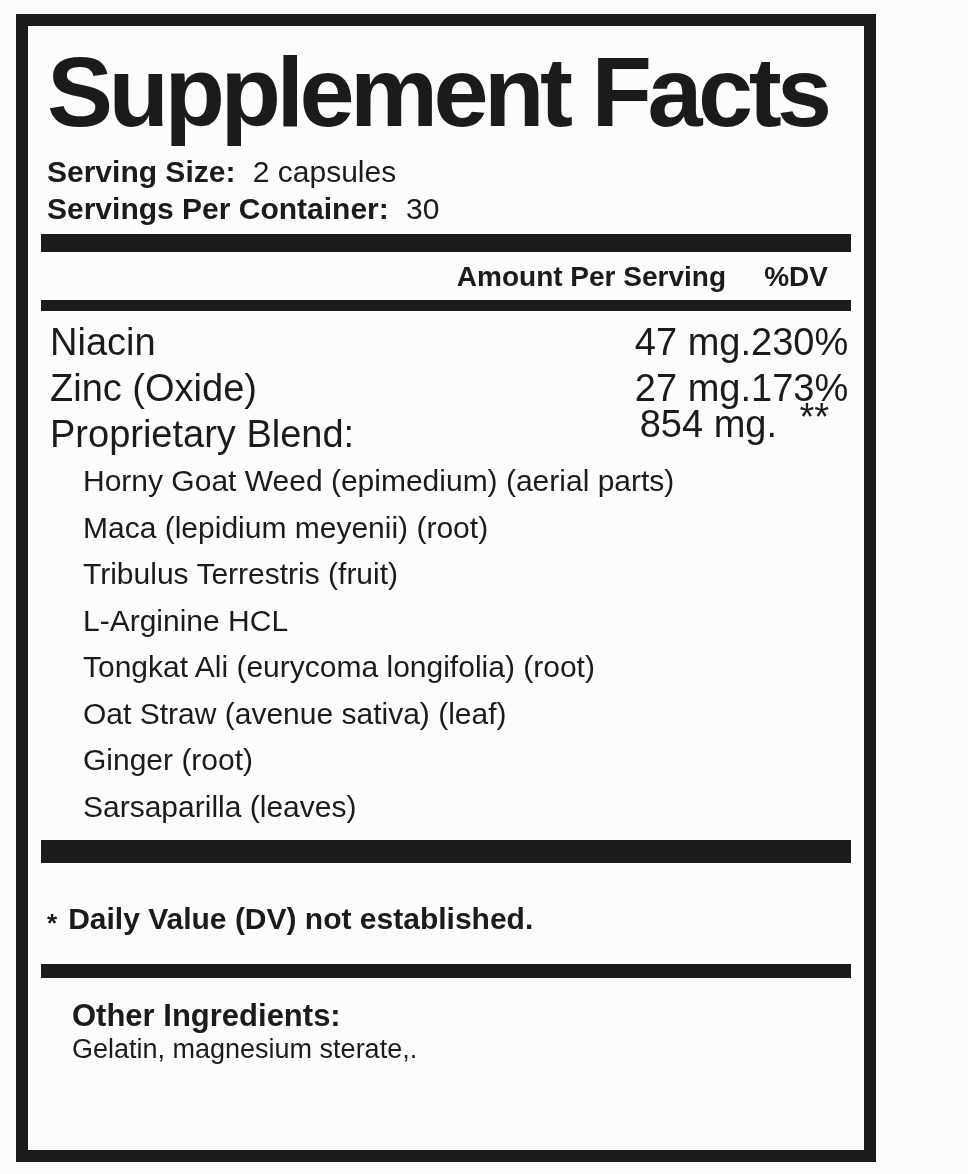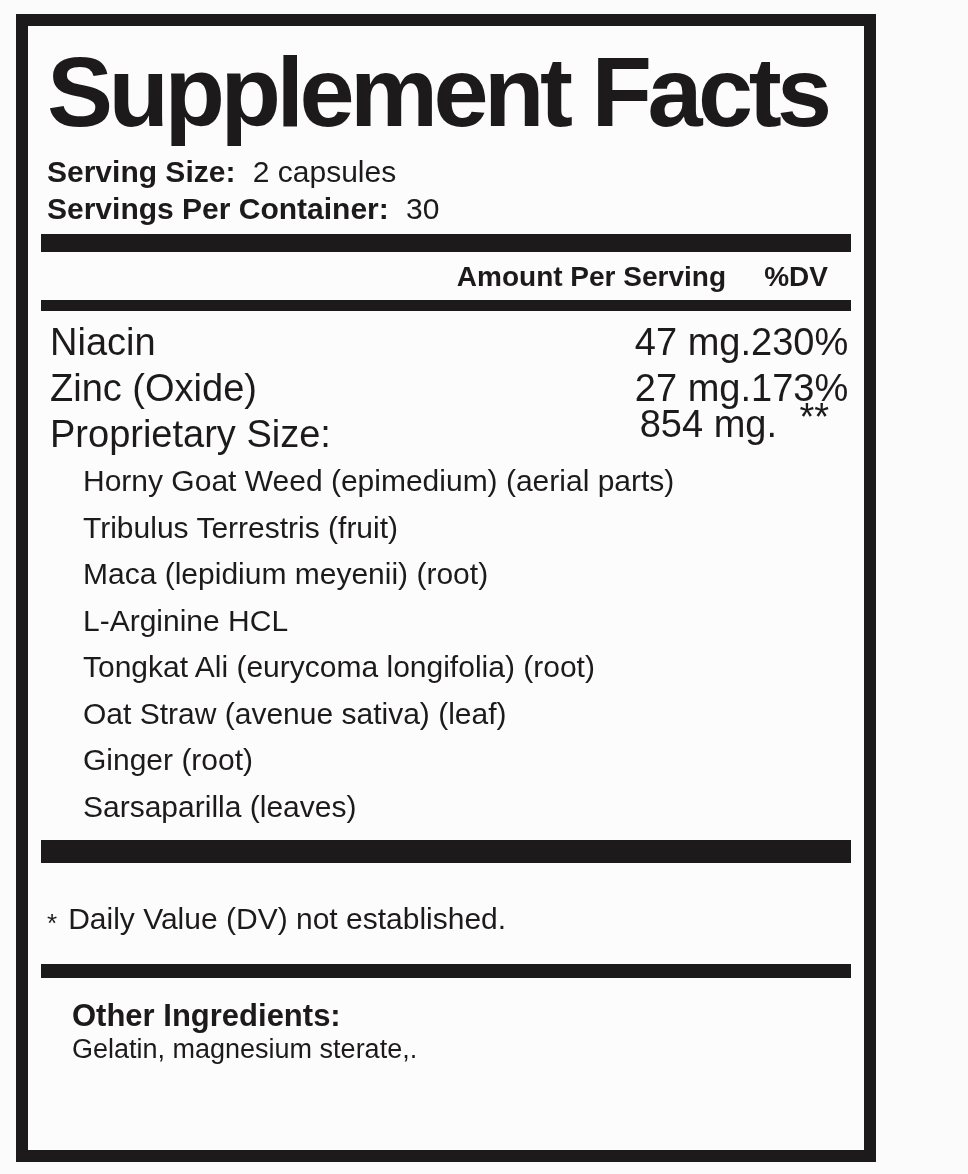--- a/index.html
+++ b/index.html
@@ -81,21 +81,21 @@
   .blend-list {
     list-style: none;
     margin: 1px 0 0 0;
     padding: 0 0 0 42px;
     font-size: 30px;
     line-height: 46.5px;
   }
   .footnote {
     margin: 38px 0 0 6px;
     font-size: 30px;
-    font-weight: normal;
+    font-weight: bold;
     line-height: 36px;
   }
   .footnote .star {
     font-size: 26px;
     position: relative;
     top: 3px;
     margin-right: 11px;
   }
   .other-line {
     display: flex;
@@ -145,30 +145,30 @@
         <span class="name">Niacin</span>
         <span class="amount">47 mg.</span>
         <span class="dv">230%</span>
       </div>
       <div class="facts-row">
         <span class="name">Zinc (Oxide)</span>
         <span class="amount">27 mg.</span>
         <span class="dv">173%</span>
       </div>
       <div class="facts-row">
-        <span class="name">Proprietary Size:</span>
+        <span class="name">Proprietary Blend:</span>
         <span class="amount raised">854 mg.</span>
         <span class="dv raised-star">**</span>
       </div>
     </div>
 
     <ul class="blend-list">
       <li>Horny Goat Weed (epimedium) (aerial parts)</li>
+      <li>Maca (lepidium meyenii) (root)</li>
       <li>Tribulus Terrestris (fruit)</li>
-      <li>Maca (lepidium meyenii) (root)</li>
       <li>L-Arginine HCL</li>
       <li>Tongkat Ali (eurycoma longifolia) (root)</li>
       <li>Oat Straw (avenue sativa) (leaf)</li>
       <li>Ginger (root)</li>
       <li>Sarsaparilla (leaves)</li>
     </ul>
 
     <div class="bar bar-3"></div>
 
     <div class="footnote">

